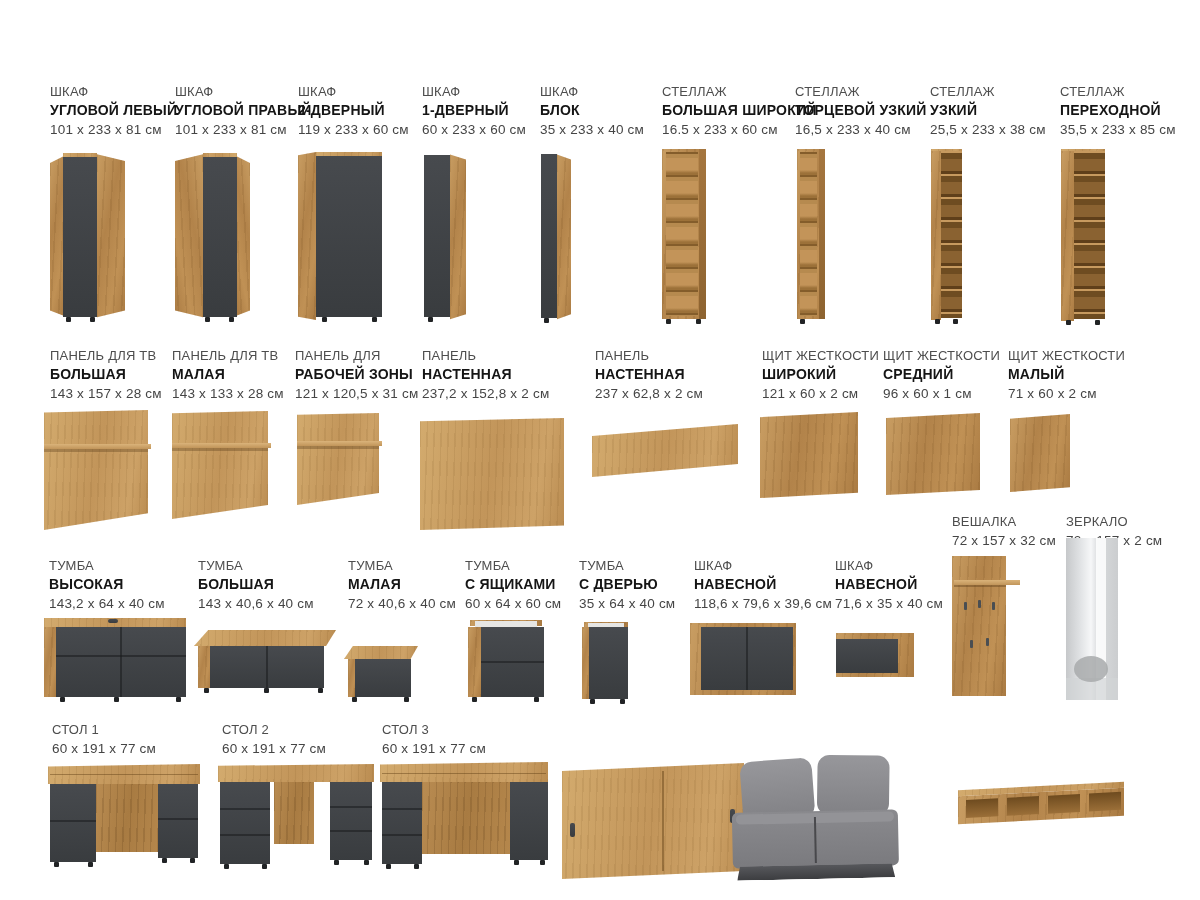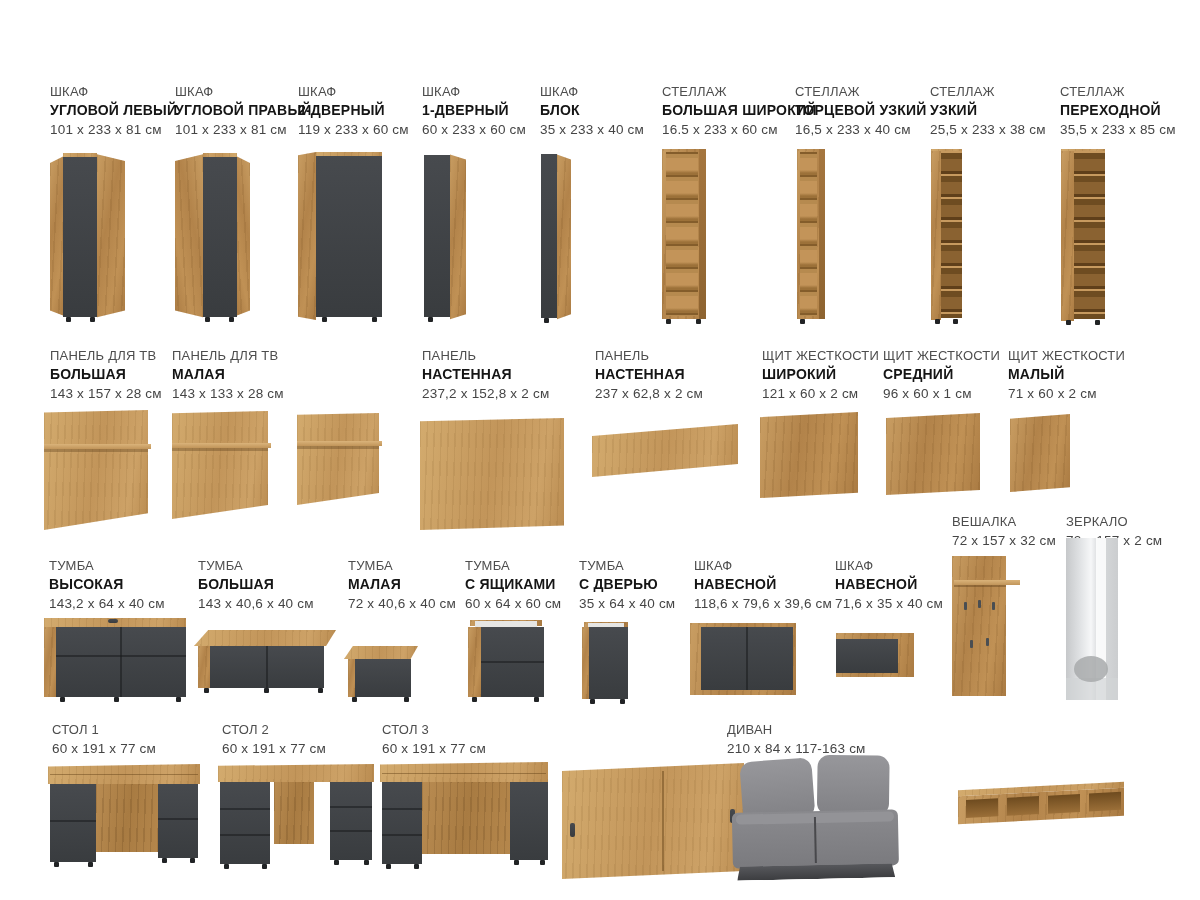--- a/index.html
+++ b/index.html
@@ -144,20 +144,25 @@
   <div class="lbl" style="left:50px;top:346px">
     <div class="t">ПАНЕЛЬ ДЛЯ ТВ</div>
     <div class="n">БОЛЬШАЯ</div>
     <div class="d">143 х 157 х 28 см</div>
   </div>
   <div class="lbl" style="left:172px;top:346px">
     <div class="t">ПАНЕЛЬ ДЛЯ ТВ</div>
     <div class="n">МАЛАЯ</div>
     <div class="d">143 х 133 х 28 см</div>
   </div>
+  <div class="lbl" style="left:295px;top:346px">
+    <div class="t">ПАНЕЛЬ ДЛЯ</div>
+    <div class="n">РАБОЧЕЙ ЗОНЫ</div>
+    <div class="d">121 х 120,5 х 31 см</div>
+  </div>
   <div class="lbl" style="left:422px;top:346px">
     <div class="t">ПАНЕЛЬ</div>
     <div class="n">НАСТЕННАЯ</div>
     <div class="d">237,2 х 152,8 х 2 см</div>
   </div>
   <div class="lbl" style="left:595px;top:346px">
     <div class="t">ПАНЕЛЬ</div>
     <div class="n">НАСТЕННАЯ</div>
     <div class="d">237 х 62,8 х 2 см</div>
   </div>
@@ -328,24 +333,20 @@
     <div class="t">СТОЛ 1</div>
     <div class="d">60 х 191 х 77 см</div>
   </div>
   <div class="lbl" style="left:222px;top:720px">
     <div class="t">СТОЛ 2</div>
     <div class="d">60 х 191 х 77 см</div>
   </div>
   <div class="lbl" style="left:382px;top:720px">
     <div class="t">СТОЛ 3</div>
     <div class="d">60 х 191 х 77 см</div>
-  </div>
-  <div class="lbl" style="left:727px;top:720px">
-    <div class="t">ДИВАН</div>
-    <div class="d">210 х 84 х 117-163 см</div>
   </div>
 
   <div class="fig" style="left:48px;top:758px;width:152px;height:114px">
     <div class="f wdl" style="left:0;top:6px;width:152px;height:20px;clip-path:polygon(0 12%,100% 0,100% 100%,0 100%)"></div>
     <div class="wseam" style="left:2px;top:16px;width:148px;height:1px"></div>
     <div class="f dk" style="left:2px;top:26px;width:46px;height:78px"></div>
     <div class="seamh" style="left:2px;top:62px;width:46px"></div>
     <div class="f wdd" style="left:48px;top:26px;width:62px;height:68px"></div>
     <div class="f dk" style="left:110px;top:26px;width:40px;height:74px"></div>
     <div class="seamh" style="left:110px;top:60px;width:40px"></div>

